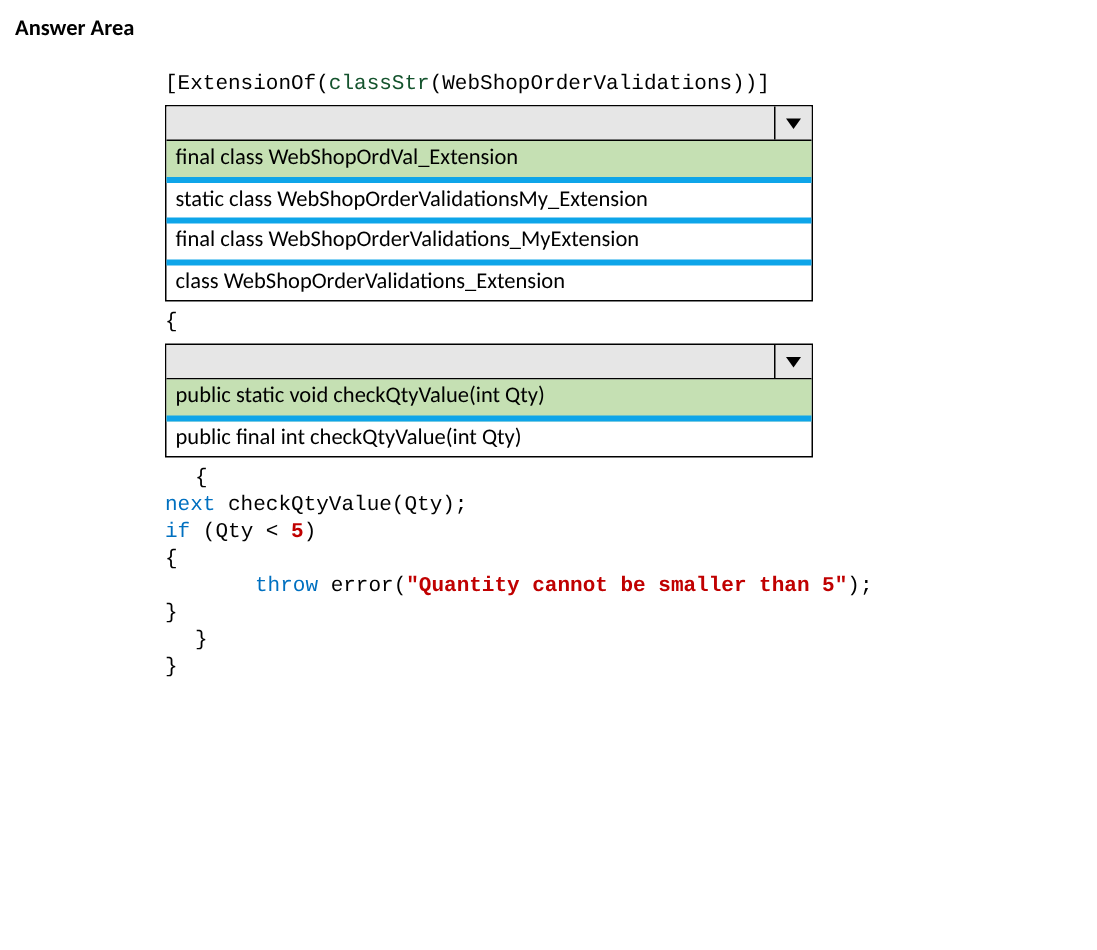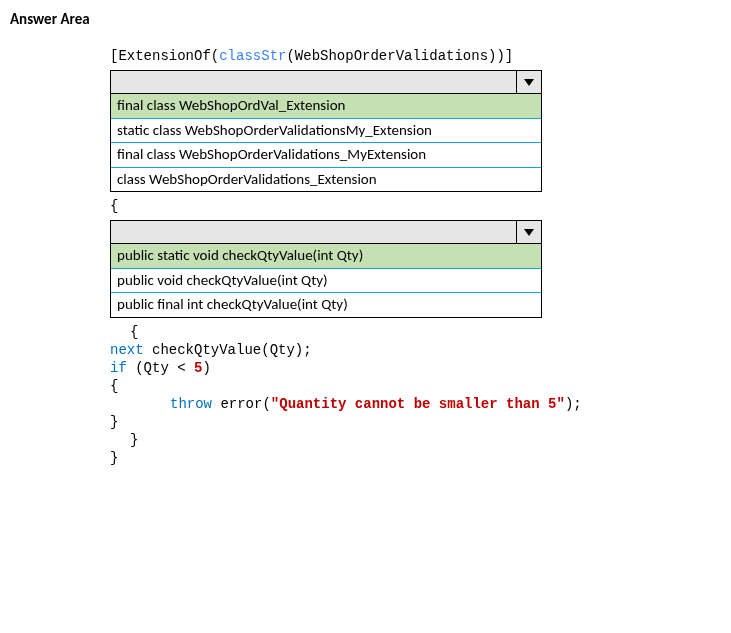--- a/index.html
+++ b/index.html
@@ -19,21 +19,21 @@
     .content {
       margin-left: 100px;
     }
     .code-line {
       font-family: Consolas, "Courier New", monospace;
       font-size: 14px;
       white-space: pre;
       margin: 2px 0;
     }
     .kw { color: #0070c0; font-weight: normal; }
-    .cls { color: #3b82f6; }
+    .cls { color: #14532d; }
     .num { color: #c00000; font-weight: bold; }
     .str { color: #c00000; font-weight: bold; }
     .dropdown-box {
       border: 1px solid #000;
       margin: 6px 0;
       width: 430px;
       font-family: Calibri, Arial, sans-serif;
     }
     .dropdown-box.wide {
       width: 430px;
@@ -49,21 +49,21 @@
     .chevron-box {
       width: 24px;
       height: 22px;
       border-left: 1px solid #000;
       display: flex;
       align-items: center;
       justify-content: center;
     }
     .dropdown-option {
       padding: 2px 6px;
-      border-bottom: 1px solid #0ea5e9;
+      border-bottom: 4px solid #0ea5e9;
       font-size: 15px;
       line-height: 1.3;
     }
     .dropdown-option:last-child {
       border-bottom: none;
     }
     .dropdown-option.selected {
       background: #c5e0b3;
     }
     .indent1 { margin-left: 20px; }
@@ -100,21 +100,20 @@
   <div class="dropdown-indent">
     <div class="dropdown-box wide">
       <div class="dropdown-header">
         <div class="chevron-box">
           <svg width="12" height="10" viewBox="0 0 12 10">
               <polygon points="1,2 11,2 6,9" fill="black"></polygon>
             </svg>
         </div>
       </div>
       <div class="dropdown-option selected">public static void checkQtyValue(int Qty)</div>
-      <div class="dropdown-option">public void checkQtyValue(int Qty)</div>
       <div class="dropdown-option">public final int checkQtyValue(int Qty)</div>
     </div>
   </div>
 
   <div class="code-line indent1">{</div>
 
   <div class="code-line indent2"><span class="kw">next</span><span> checkQtyValue(Qty);</span></div>
 
   <div class="code-line indent2"><span class="kw">if</span><span> (Qty &lt; </span><span class="num">5</span><span>)</span></div>
 

